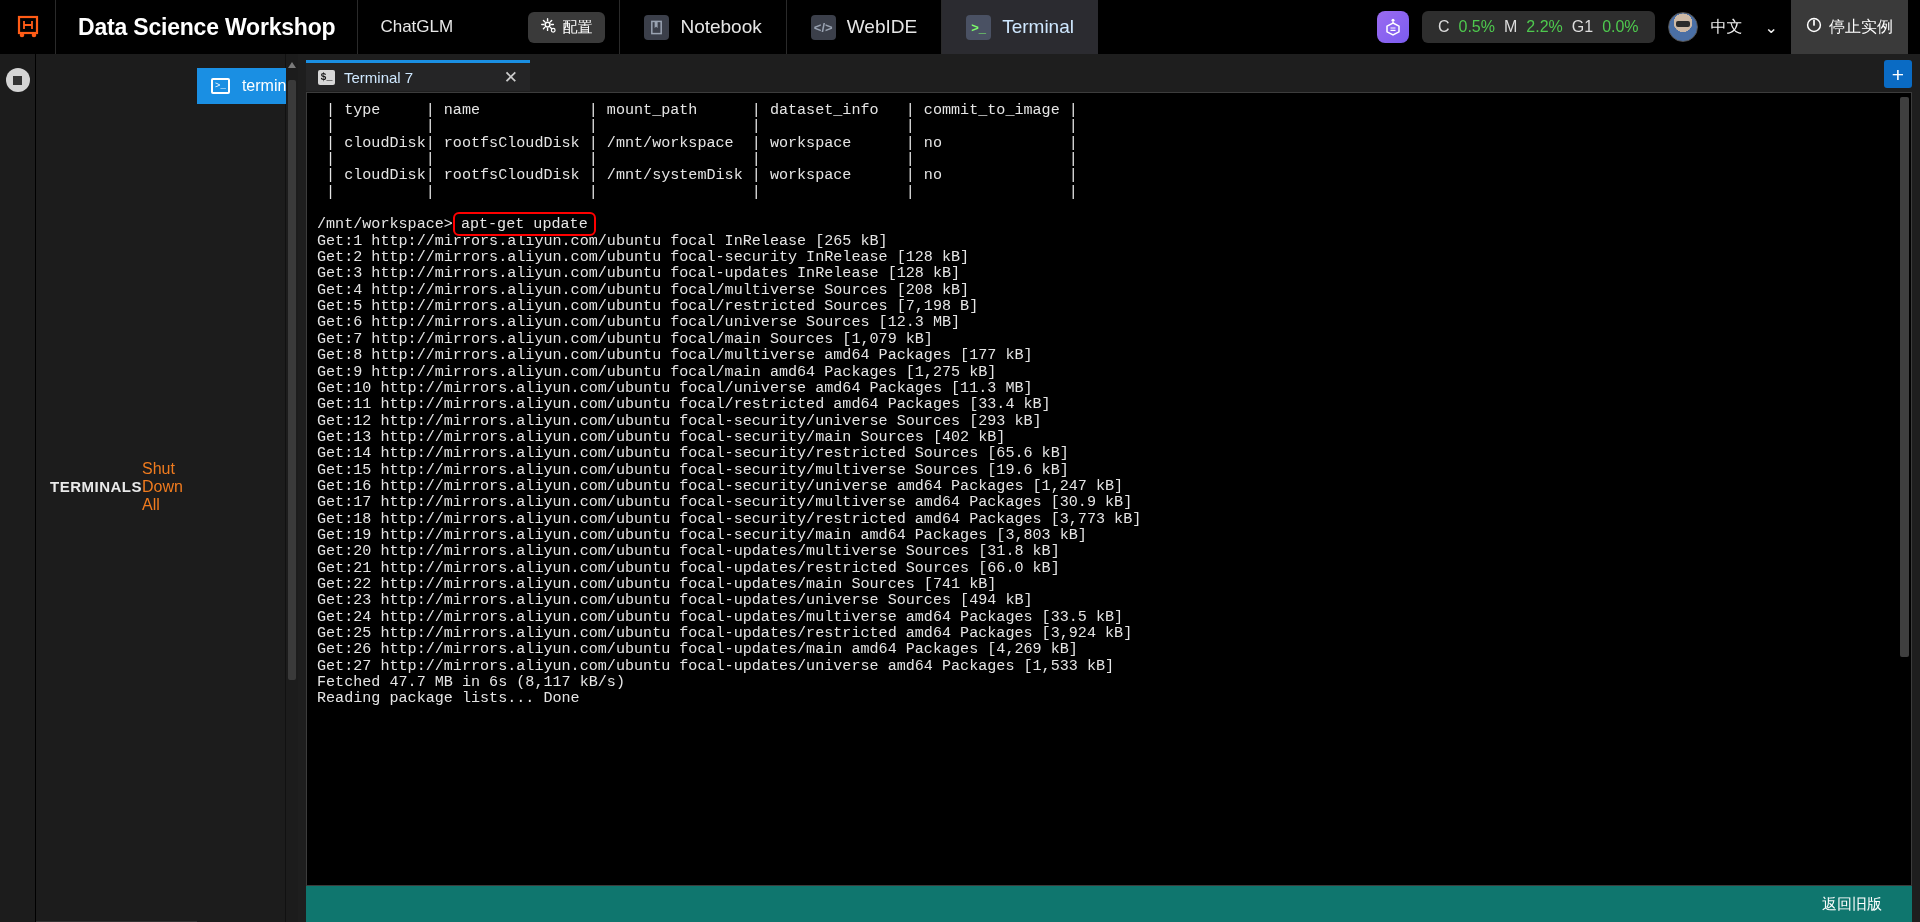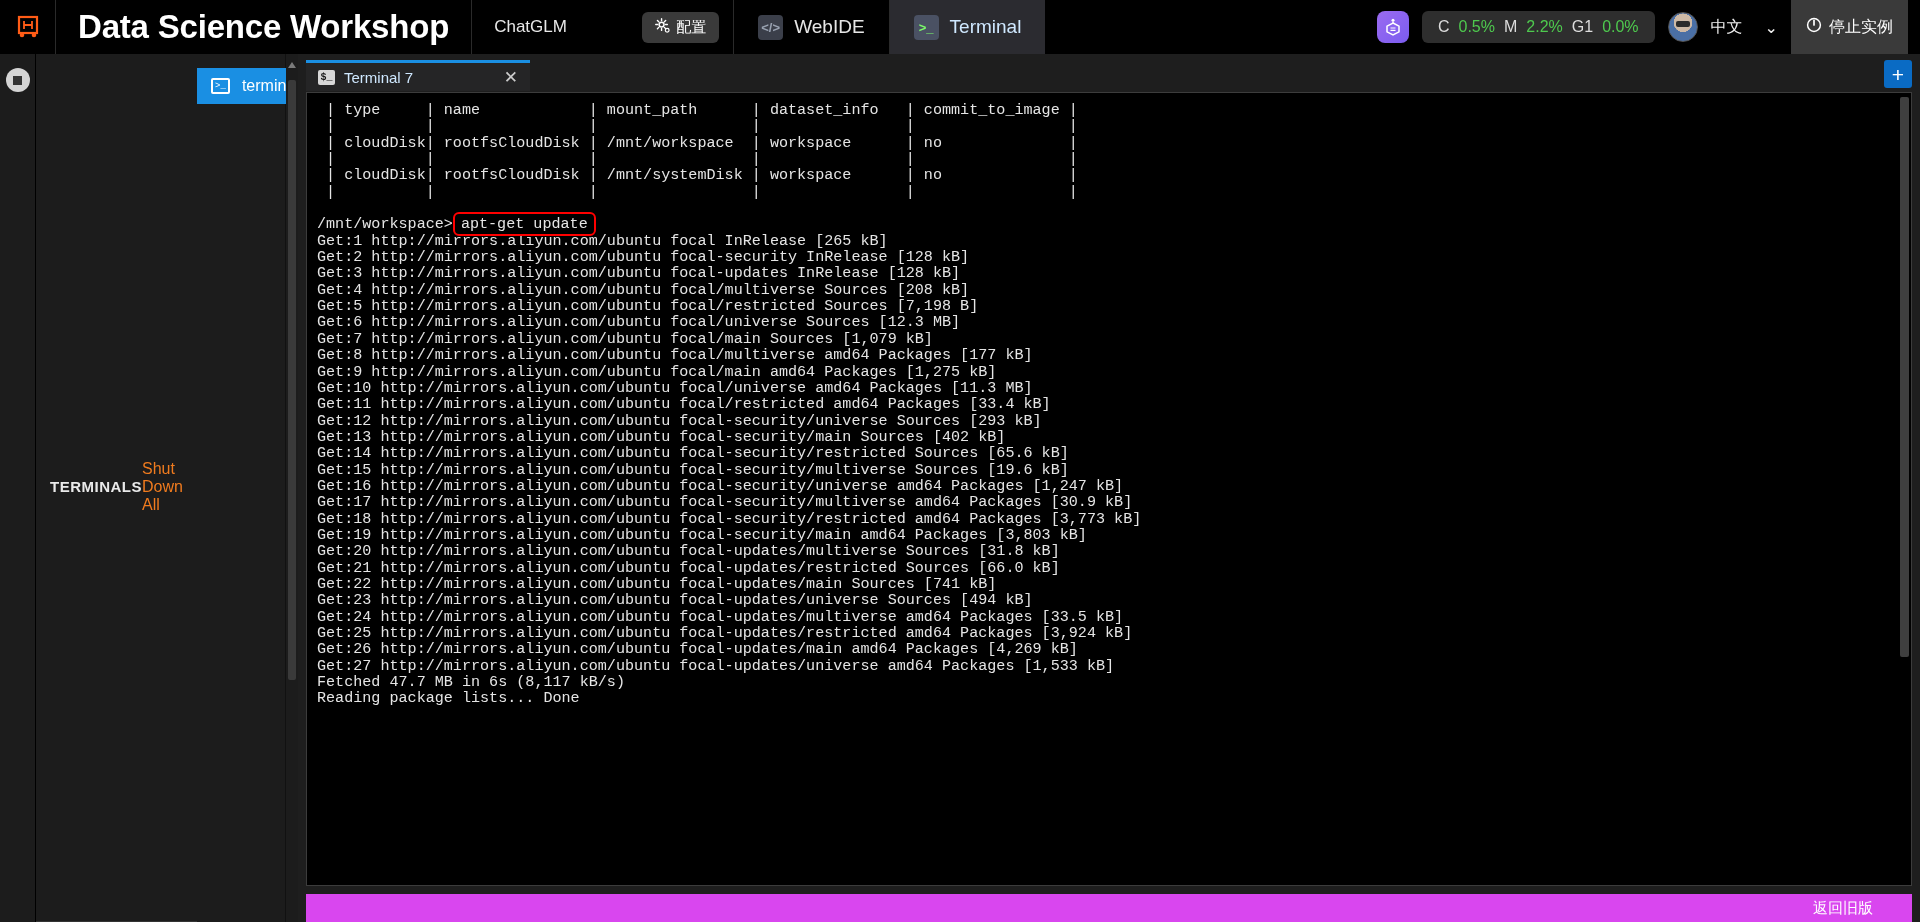--- a/index.html
+++ b/index.html
@@ -17,21 +17,21 @@
     display: flex; align-items: stretch;
     position: relative;
   }
   .logo-cell {
     width: 56px; display: flex; align-items: center; justify-content: center;
     border-right: 1px solid #2a2a2a;
   }
   .logo-mark { width: 26px; height: 26px; position: relative; }
   .app-title {
     display: flex; align-items: center; padding: 8px 22px;
-    color: #ffffff; font-size: 33px; font-weight: bold;
+    color: #ffffff; font-size: 23px; font-weight: bold;
     letter-spacing: -0.2px;
     border-right: 1px solid #2a2a2a;
   }
   .project-name {
     display: flex; align-items: center; padding: 0 22px;
     color: #e8e8e8; font-size: 17px;
     min-width: 170px;
   }
   .config-wrap {
     display: flex; align-items: center; padding-right: 14px;
@@ -211,23 +211,23 @@
     background: #3a3a3a; border-radius: 2px;
   }
   .side-arrow {
     position:absolute; top:8px; left:2px; width:0;height:0;
     border-left:4px solid transparent; border-right:4px solid transparent;
     border-bottom:6px solid #7a7a7a;
   }
 
   .statusbar {
     position: absolute; left: 0; right: 0; bottom: 0;
-    height: 28px; background: #d946ef;
+    height: 36px; background: #0f766e;
     display: flex; align-items: center; justify-content: flex-end;
-    padding-right: 39px;
+    padding-right: 30px;
   }
   .statusbar .legacy {
     color: #ffffff; font-size: 15px; cursor: pointer;
   }
   .bottom-wrap { position: relative; height: 36px; }
 </style>
 </head>
 <body>
 
 <div class="header">
@@ -253,20 +253,29 @@
         <svg width="15" height="15" viewBox="0 0 16 16">
           <circle cx="7" cy="7" r="2.6" fill="none" stroke="#fff" stroke-width="1.6"></circle>
           <path d="M7 0.8v2 M7 11.2v2 M0.8 7h2 M11.2 7h2 M2.6 2.6l1.4 1.4 M10 10l1.4 1.4 M11.4 2.6L10 4 M4 10l-1.4 1.4" stroke="#fff" stroke-width="1.5" stroke-linecap="round"></path>
           <circle cx="13" cy="13" r="2" fill="none" stroke="#fff" stroke-width="1.3"></circle>
         </svg>
       </span>
       <span>配置</span>
     </div>
   </div>
 
+  <div class="nav-tab">
+    <span class="nav-icon">
+      <svg width="15" height="15" viewBox="0 0 16 16">
+        <rect x="3" y="1.5" width="10" height="13" fill="none" stroke="#9aa3b2" stroke-width="1.6"></rect>
+        <path d="M6 1.5 v7 l1.6-1.4 L9.2 8.5 v-7" fill="#9aa3b2"></path>
+      </svg>
+    </span>
+    <span>Notebook</span>
+  </div>
 
   <div class="nav-tab">
     <span class="nav-icon">&lt;/&gt;</span>
     <span>WebIDE</span>
   </div>
 
   <div class="nav-tab active">
     <span class="nav-icon">&gt;_</span>
     <span>Terminal</span>
   </div>

